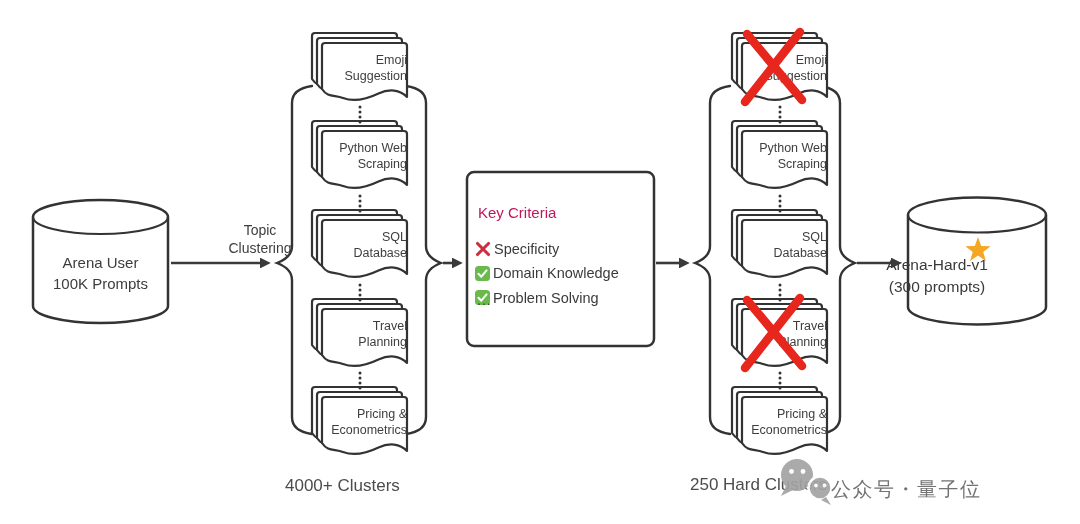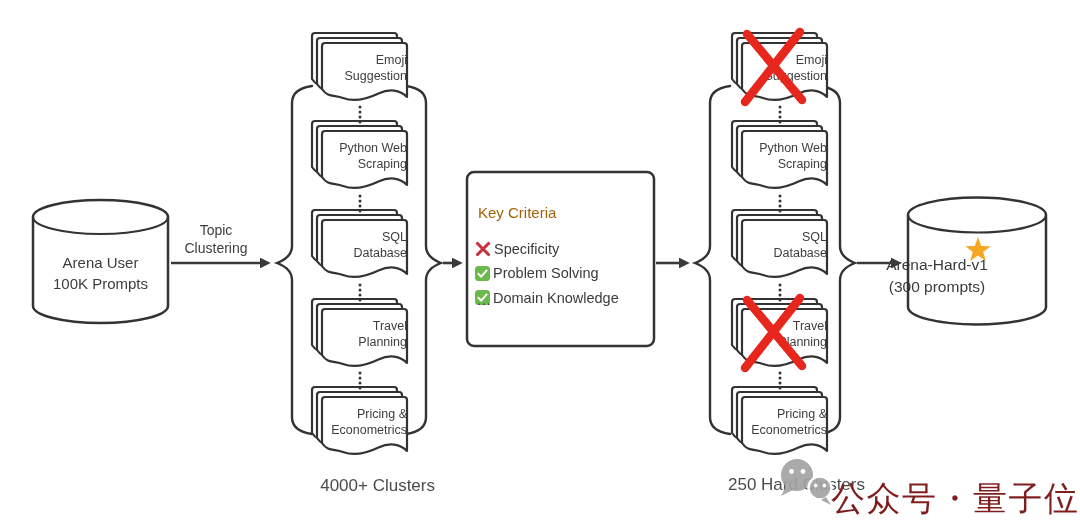--- a/index.html
+++ b/index.html
@@ -10,32 +10,32 @@
   svg{display:block;}
   #diagram{position:absolute;left:0;top:0;}
   .doc{fill:#ffffff;stroke:#333333;stroke-width:2.2;stroke-linejoin:round;}
   .shape{fill:#ffffff;stroke:#333333;stroke-width:2.5;stroke-linejoin:round;}
   .thin{fill:none;stroke:#333333;stroke-width:2.2;}
   .brace{fill:none;stroke:#333333;stroke-width:2.4;stroke-linecap:round;}
   .arrow{stroke:#3a3a3a;stroke-width:2.6;fill:none;}
   .bigx{stroke:#e7261d;stroke-width:8.5;stroke-linecap:round;}
   .lbl{position:absolute;}
   .cyl-label{width:135px;left:33px;top:252px;text-align:center;font-size:15px;line-height:1.4;color:#3d3d3d;}
-  .flow-label{left:170px;top:221px;width:92px;text-align:center;font-size:14px;line-height:1.3;color:#3d3d3d;}
+  .flow-label{left:170px;top:221px;width:92px;text-align:center;font-size:14px;line-height:1.3;color:#3d3d3d;padding-left:44px;}
   .card-label{width:85px;text-align:right;font-size:12.5px;line-height:1.3;color:#3e3e3e;}
   .card-label span{display:block;}
-  .kc-title{left:478px;top:204px;font-size:15px;color:#a16207;}
+  .kc-title{left:478px;top:204px;font-size:15px;color:#be185d;}
   .kc-items{left:475px;top:240px;display:flex;flex-direction:column;gap:7px;}
   .kc-row{display:flex;align-items:center;gap:3px;height:17.5px;font-size:14.5px;color:#3b3b3b;white-space:nowrap;}
   .kc-more{left:477px;top:292px;font-size:14px;color:#3b3b3b;letter-spacing:1px;}
   .result-label{left:868px;top:254px;width:138px;text-align:center;font-size:15.5px;line-height:1.4;color:#3a3a3a;}
-  .caption{font-size:17px;color:#4c4c4c;text-align:right;}
+  .caption{font-size:17px;color:#4c4c4c;text-align:left;}
   .caption-1{left:285px;top:476px;width:150px;}
   .caption-2{left:690px;top:475px;width:175px;}
-  .watermark-text{left:831px;top:476px;font-size:34px;color:#7f1d1d;letter-spacing:1.5px;white-space:nowrap;}
+  .watermark-text{left:831px;top:476px;font-size:20px;color:#737373;letter-spacing:1.5px;white-space:nowrap;}
   #wechat{position:absolute;left:775px;top:455px;}
 </style>
 </head>
 <body>
 
 <svg id="diagram" width="1080" height="524" viewBox="0 0 1080 524">
   <defs>
     <path id="docshape" d="M0,46 L0,3 Q0,0 3,0 L82,0 Q85,0 85,3 L85,54 C78,46.5 67,45.5 56.5,50.5 C44,56.5 30.5,58.5 21,55 C12.5,51.8 5.5,54.5 0,46 Z"></path>
     <path id="bracepath" class="brace" d="M20,0 C9,1.5 0,5.5 0,17 L0,160 C0,167.5 -4,172.8 -15,177 C-4,181.2 0,186.5 0,194 L0,331 C0,342.5 9,346.5 20,348"></path>
     <marker id="ah" viewBox="0 0 10 10" refX="2" refY="5" markerWidth="4.2" markerHeight="4.2" orient="auto">
@@ -199,28 +199,28 @@
     <svg width="16" height="16" viewBox="0 0 16 16">
       <path d="M2.5,2.5 L13.5,13.5 M13.5,2.5 L2.5,13.5" stroke="#c9303e" stroke-width="3.1" stroke-linecap="round" fill="none"></path>
     </svg>
     <span>Specificity</span>
   </div>
   <div class="kc-row">
     <svg width="15" height="15" viewBox="0 0 15 15">
       <rect x="0" y="0" width="15" height="15" rx="3.5" fill="#6ab94b"></rect>
       <path d="M3.4,7.8 L6.3,10.7 L11.6,4.4" stroke="#ffffff" stroke-width="2" fill="none" stroke-linecap="round" stroke-linejoin="round"></path>
     </svg>
-    <span>Problem Solving</span>
+    <span>Domain Knowledge</span>
   </div>
   <div class="kc-row">
     <svg width="15" height="15" viewBox="0 0 15 15">
       <rect x="0" y="0" width="15" height="15" rx="3.5" fill="#6ab94b"></rect>
       <path d="M3.4,7.8 L6.3,10.7 L11.6,4.4" stroke="#ffffff" stroke-width="2" fill="none" stroke-linecap="round" stroke-linejoin="round"></path>
     </svg>
-    <span>Domain Knowledge</span>
+    <span>Problem Solving</span>
   </div>
 </div>
 <div class="lbl kc-more">...</div>
 
 <div class="lbl card-label" style="left:742px;top:52px;">
   <span>Emoji</span>
     <span>Suggestion</span>
 </div>
 <div class="lbl card-label" style="left:742px;top:140px;">
   <span>Python Web</span>

